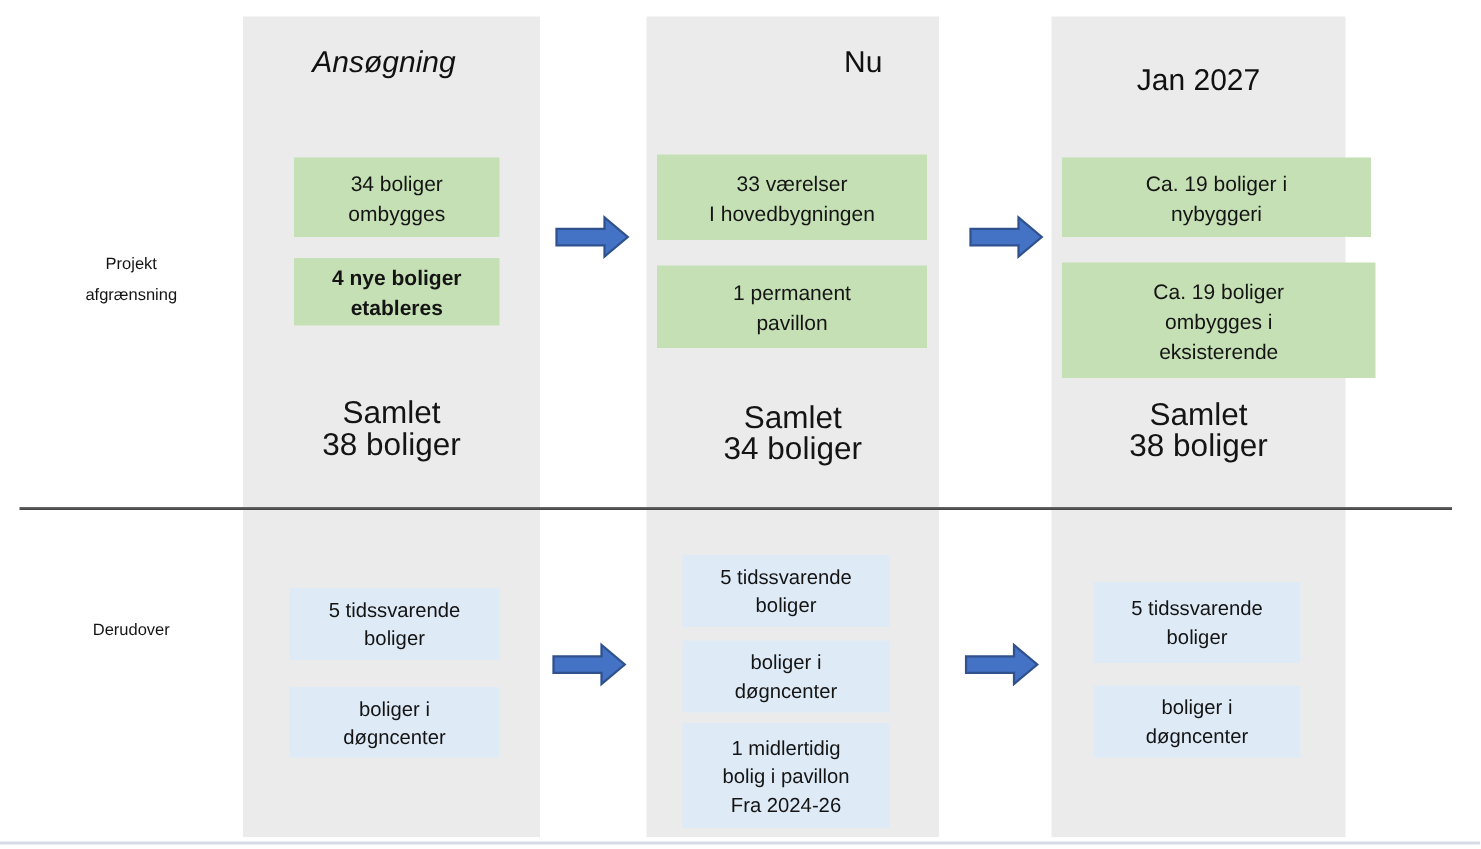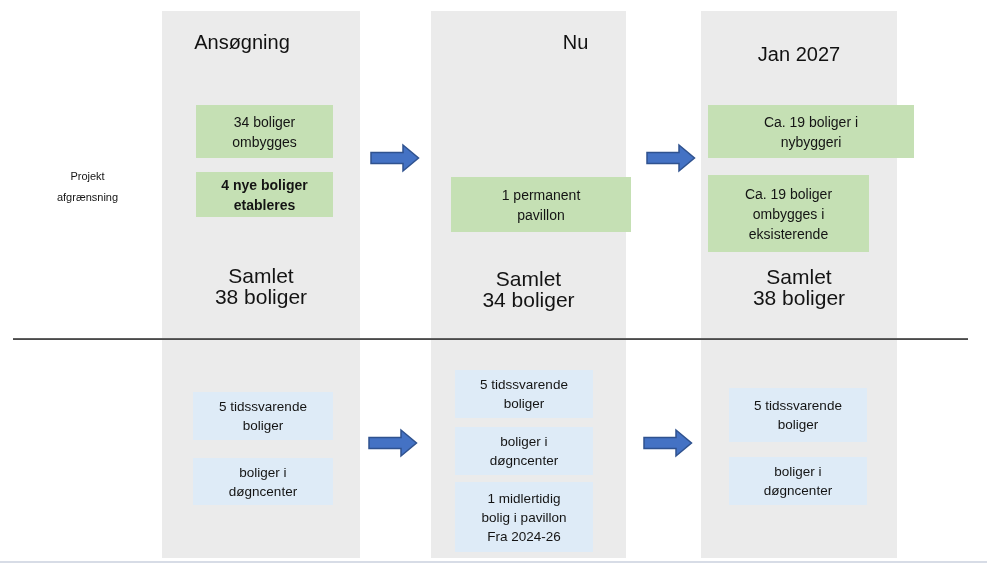--- a/index.html
+++ b/index.html
@@ -99,38 +99,41 @@
 </style>
 </head>
 <body>
 
 <div class="canvas">
 
   <div class="col-bg" style="left:162px;width:198px;"></div>
   <div class="col-bg" style="left:431px;width:195px;"></div>
   <div class="col-bg" style="left:701px;width:196px;"></div>
 
-  <div class="col-header" style="left:152px;width:180px;">Ansøgning</div>
+  <div class="col-header" style="left:166px;width:180px;font-style:italic;">Ansøgning</div>
   <div class="col-header" style="left:431px;width:195px;margin-left:47px;">Nu</div>
   <div class="col-header" style="left:701px;width:196px;margin-top:12px;">Jan 2027</div>
 
   <div class="row-label" style="top:166px;width:135px;">Projekt
 afgrænsning</div>
+  <div class="row-label" style="top:410px;width:135px;">Derudover</div>
 
   <div class="gbox" style="left:196px;top:105px;width:137px;height:53px;">34 boliger
 ombygges</div>
   <div class="gbox" style="left:196px;top:172px;width:137px;height:45px;font-weight:bold;">4 nye boliger
 etableres</div>
 
-  <div class="gbox" style="left:438px;top:177px;width:180px;height:55px;margin-left:13px;">1 permanent
+  <div class="gbox" style="left:438px;top:103px;width:180px;height:57px;">33 værelser
+I hovedbygningen</div>
+  <div class="gbox" style="left:438px;top:177px;width:180px;height:55px;">1 permanent
 pavillon</div>
 
   <div class="gbox" style="left:708px;top:105px;width:206px;height:53px;">Ca. 19 boliger i
 nybyggeri</div>
-  <div class="gbox" style="left:708px;top:175px;width:161px;height:77px;">Ca. 19 boliger
+  <div class="gbox" style="left:708px;top:175px;width:209px;height:77px;">Ca. 19 boliger
 ombygges i
 eksisterende</div>
 
   <div class="summary" style="left:162px;top:265px;width:198px;">Samlet
 38 boliger</div>
   <div class="summary" style="left:431px;top:268px;width:195px;">Samlet
 34 boliger</div>
   <div class="summary" style="left:701px;top:266px;width:196px;">Samlet
 38 boliger</div>
 

